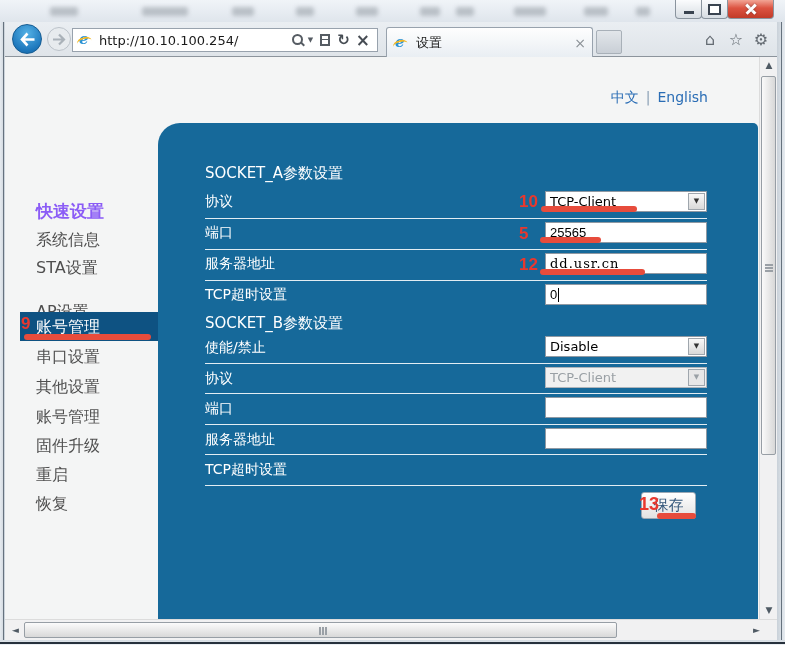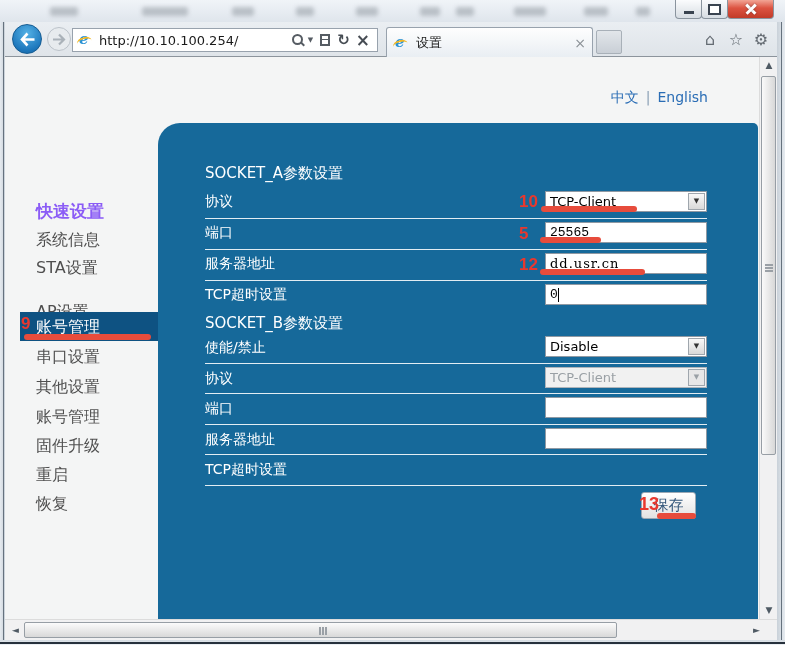--- a/index.html
+++ b/index.html
@@ -76,21 +76,21 @@
   .flabel{position:absolute;left:205px;font-size:14px;color:#fff;white-space:nowrap;}
   .sep-line{position:absolute;left:205px;width:502px;height:1px;background:rgba(255,255,255,.88);}
   .fld{position:absolute;left:545px;width:162px;height:21px;box-sizing:border-box;background:#fff;
     border:1px solid #8f99a3;font-size:13px;line-height:19px;padding:0 0 0 4px;color:#000;}
   .selectbox{padding-right:23px;}
   .arrow-btn{position:absolute;right:1px;top:1px;width:17px;height:17px;box-sizing:border-box;
     background:linear-gradient(#f8f8f8,#d9d9d9);border:1px solid #9fa6ad;text-align:center;
     font-size:7px;line-height:15px;color:#333;padding:0;}
   .disabled-fld{background:#f1f1f1;color:#9aa0a5;border-color:#aeb4ba;}
   .disabled-fld .arrow-btn{color:#9aa0a5;background:#e7e7e7;}
-  input.fld{font-family:Liberation Mono, monospace;}
+  input.fld{font-family:Liberation Sans, sans-serif;}
   input.serif{font-family:"DejaVu Serif","Liberation Serif",serif;letter-spacing:1px;}
   .caret{position:absolute;left:558px;top:288px;width:1px;height:14px;background:#000;}
   .save-btn{position:absolute;left:641px;top:492px;width:55px;height:27px;box-sizing:border-box;
     background:linear-gradient(#ffffff,#e2e2e2);border:1px solid #9aa8b5;border-radius:3px;
     font-size:15px;color:#33567a;text-align:center;line-height:25px;}
   
   .anno{position:absolute;color:#e8382e;font-size:17px;font-weight:600;font-family:"Liberation Sans","DejaVu Sans",sans-serif;}
   .anno-bar{position:absolute;height:6px;background:#e74c3c;border-radius:3px;}
   
   .vscroll{position:absolute;left:759px;top:57px;width:18px;height:562px;background:#f1f1f2;border-left:1px solid #dcdcdc;box-sizing:border-box;}

